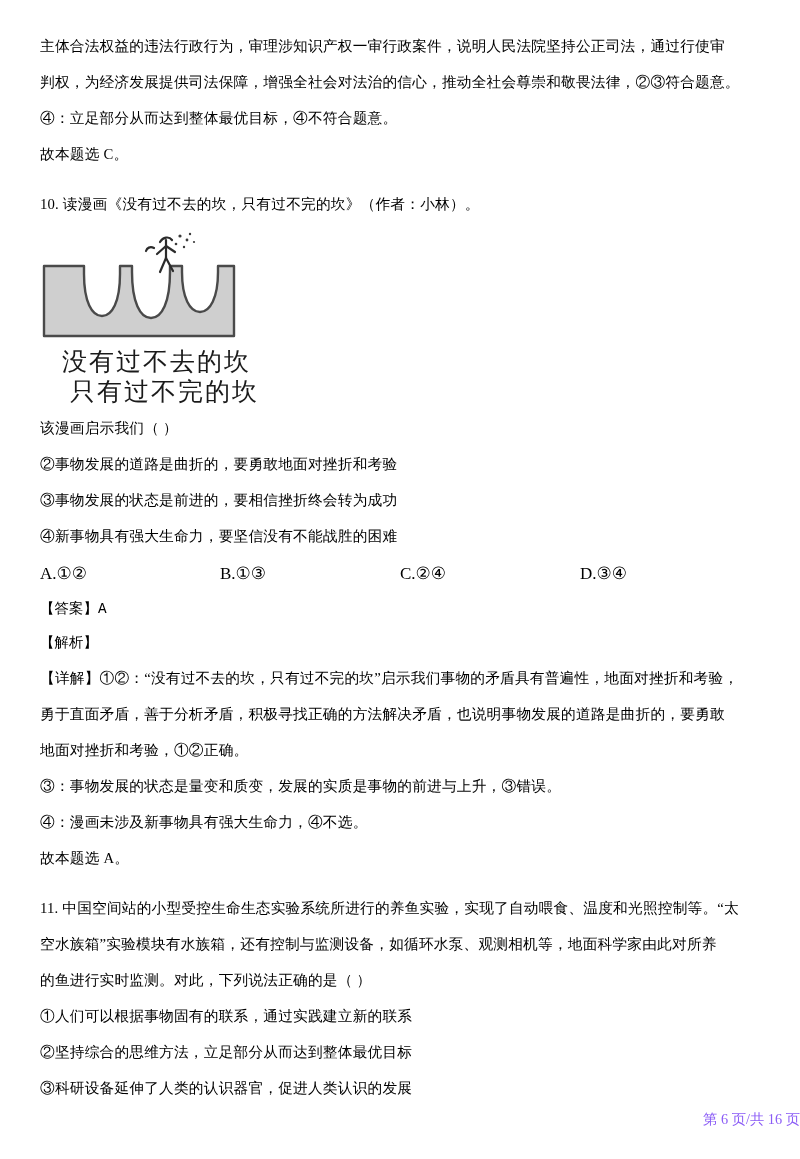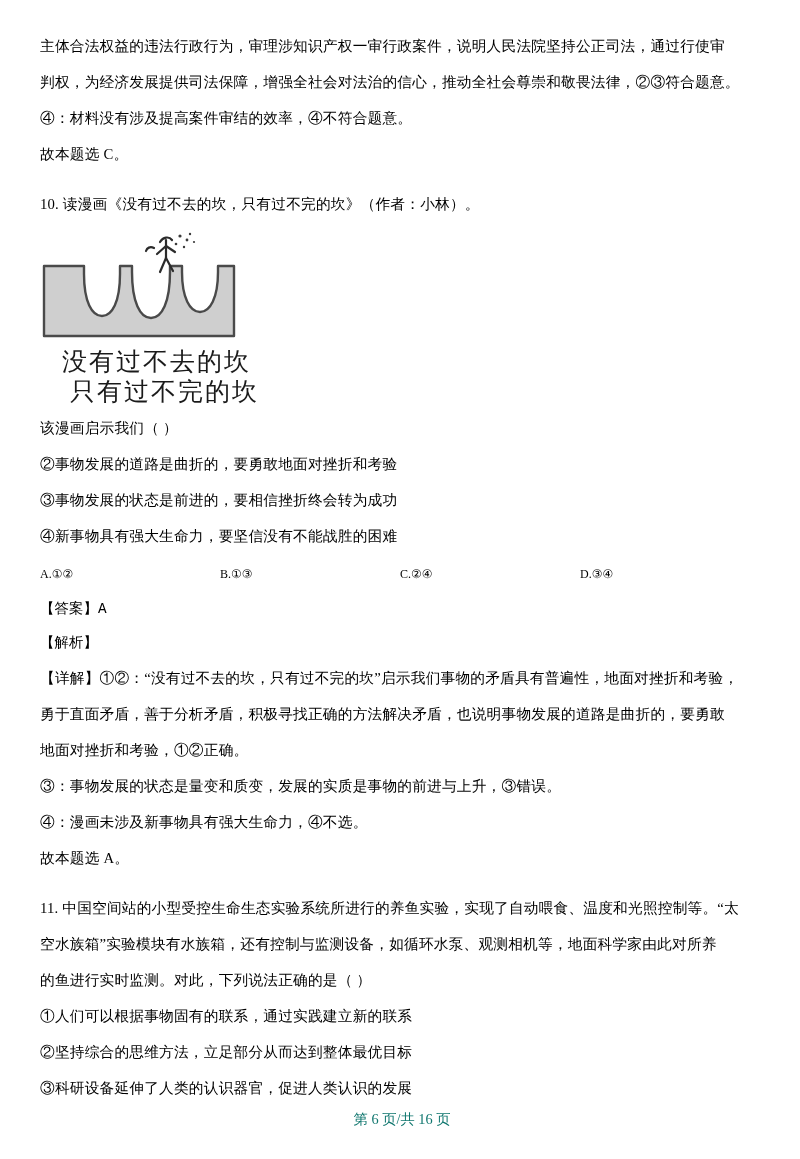--- a/index.html
+++ b/index.html
@@ -32,21 +32,21 @@
     letter-spacing: 0.2px;
   }
   .para {
     margin-bottom: 0px;
   }
   .q-head {
     margin-top: 14px;
   }
   .options-row {
     display: flex;
-    font-size: 12px;
+    font-size: 17px;
     line-height: 36px;
     margin-top: 2px;
   }
   .options-row > span {
     display: inline-block;
   }
   .opt {
     width: 193px;
   }
   .answer-line {
@@ -59,34 +59,34 @@
     width: 230px;
   }
   .comic-svg {
     display: block;
   }
   .footer {
     position: absolute;
     left: 4px;
     right: 0;
     bottom: 30px;
-    text-align: center;
+    text-align: right;
     font-size: 14.3px;
-    color: #0f766e;
+    color: #8b5cf6;
   }
 </style>
 </head>
 <body>
 
 <div class="page">
 
   <div>
     <p class="para">主体合法权益的违法行政行为，审理涉知识产权一审行政案件，说明人民法院坚持公正司法，通过行使审</p>
     <p class="para">判权，为经济发展提供司法保障，增强全社会对法治的信心，推动全社会尊崇和敬畏法律，②③符合题意。</p>
-    <p class="para">④：材料没有涉及提高案件审结的效率，④不符合题意。</p>
+    <p class="para">④：立足部分从而达到整体最优目标，④不符合题意。</p>
     <p class="para">故本题选 C。</p>
   </div>
 
   <div>
     <p class="para q-head">10. 读漫画《没有过不去的坎，只有过不完的坎》（作者：小林）。</p>
 
     <div class="comic-wrap">
       <svg class="comic-svg" width="232" height="180" viewBox="0 0 232 180">
 
         <path d="M2,38 L2,108 L192,108 L192,38

